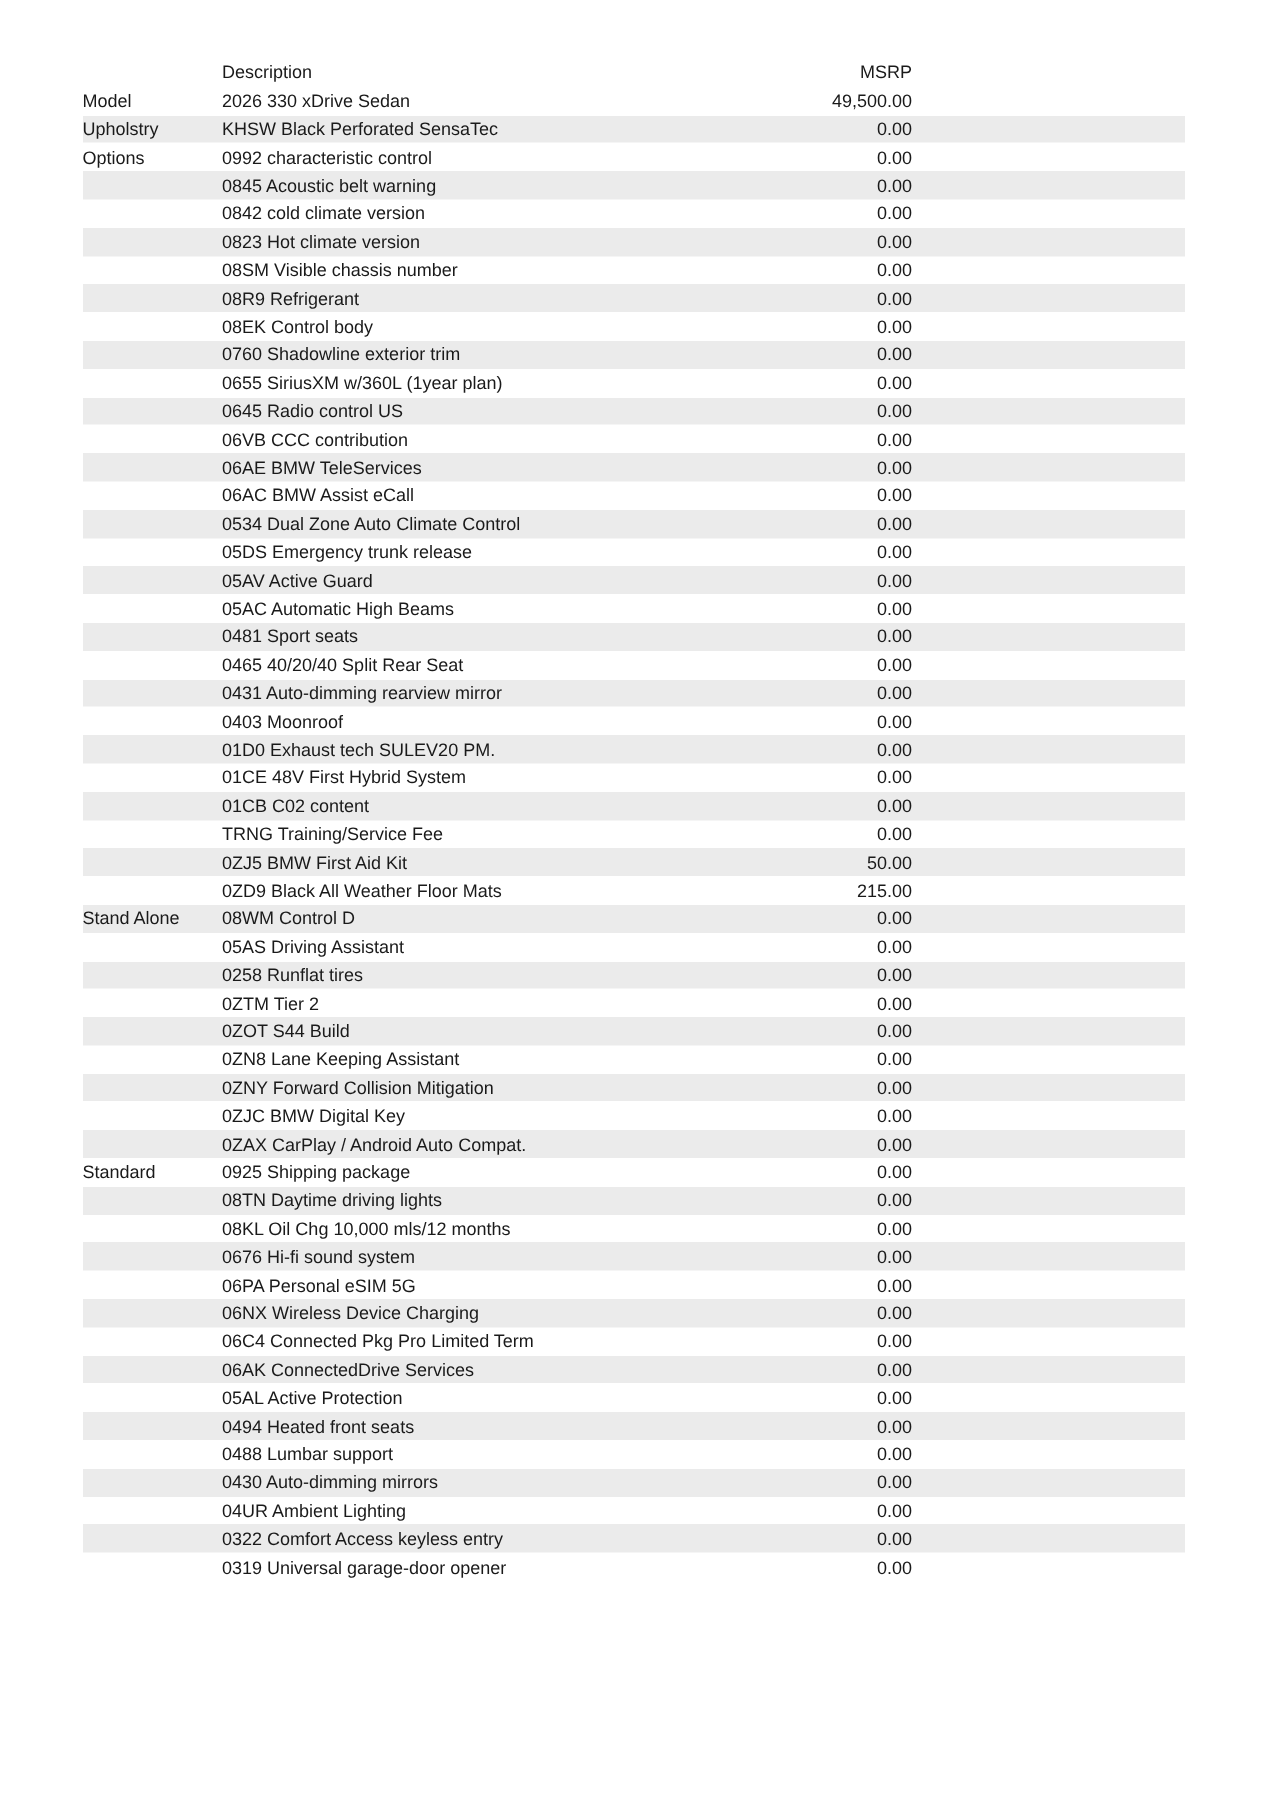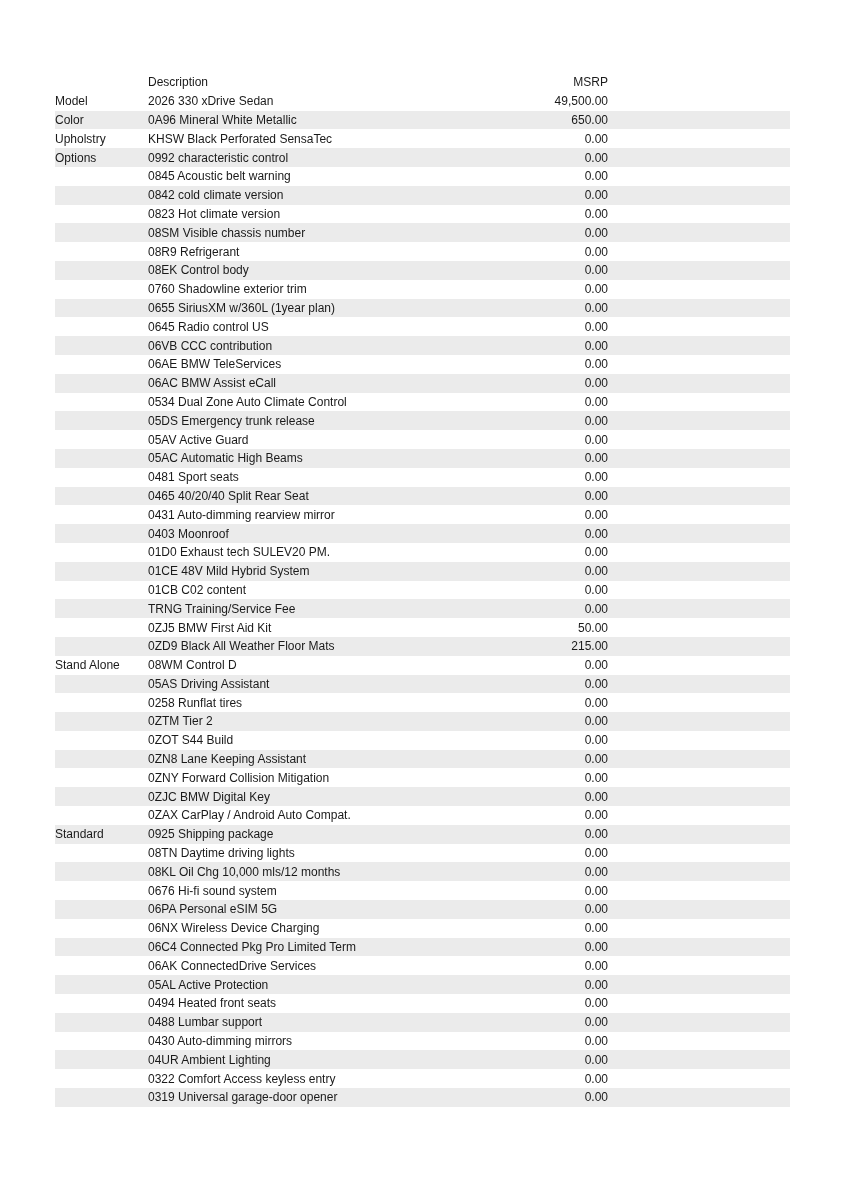--- a/index.html
+++ b/index.html
@@ -14,21 +14,20 @@
     height: 1200px;
     background: #ffffff;
     padding-top: 39px;
     padding-left: 55px;
   }
   table.price-table {
     border-collapse: collapse;
     table-layout: fixed;
     width: 735px;
     font-size: 12px;
-    margin-top: 34px;
   }
   table.price-table col.c-category { width: 93px; }
   table.price-table col.c-desc     { width: 310px; }
   table.price-table col.c-msrp     { width: 150px; }
   table.price-table col.c-spacer   { width: 182px; }
   table.price-table th, table.price-table td {
     height: 18.8px;
     vertical-align: middle;
     white-space: nowrap;
     overflow: hidden;
@@ -64,26 +63,20 @@
       </tr>
     </thead>
     <tbody>
         <tr>
           <td class="category">Model</td>
           <td class="description">2026 330 xDrive Sedan</td>
           <td class="msrp">49,500.00</td>
           <td class="spacer"></td>
         </tr>
         <tr>
-          <td class="category">Color</td>
-          <td class="description">0A96 Mineral White Metallic</td>
-          <td class="msrp">650.00</td>
-          <td class="spacer"></td>
-        </tr>
-        <tr>
           <td class="category">Upholstry</td>
           <td class="description">KHSW Black Perforated SensaTec</td>
           <td class="msrp">0.00</td>
           <td class="spacer"></td>
         </tr>
         <tr>
           <td class="category">Options</td>
           <td class="description">0992 characteristic control</td>
           <td class="msrp">0.00</td>
           <td class="spacer"></td>
@@ -209,21 +202,21 @@
           <td class="spacer"></td>
         </tr>
         <tr>
           <td class="category"></td>
           <td class="description">01D0 Exhaust tech SULEV20 PM.</td>
           <td class="msrp">0.00</td>
           <td class="spacer"></td>
         </tr>
         <tr>
           <td class="category"></td>
-          <td class="description">01CE 48V Mild Hybrid System</td>
+          <td class="description">01CE 48V First Hybrid System</td>
           <td class="msrp">0.00</td>
           <td class="spacer"></td>
         </tr>
         <tr>
           <td class="category"></td>
           <td class="description">01CB C02 content</td>
           <td class="msrp">0.00</td>
           <td class="spacer"></td>
         </tr>
         <tr>

